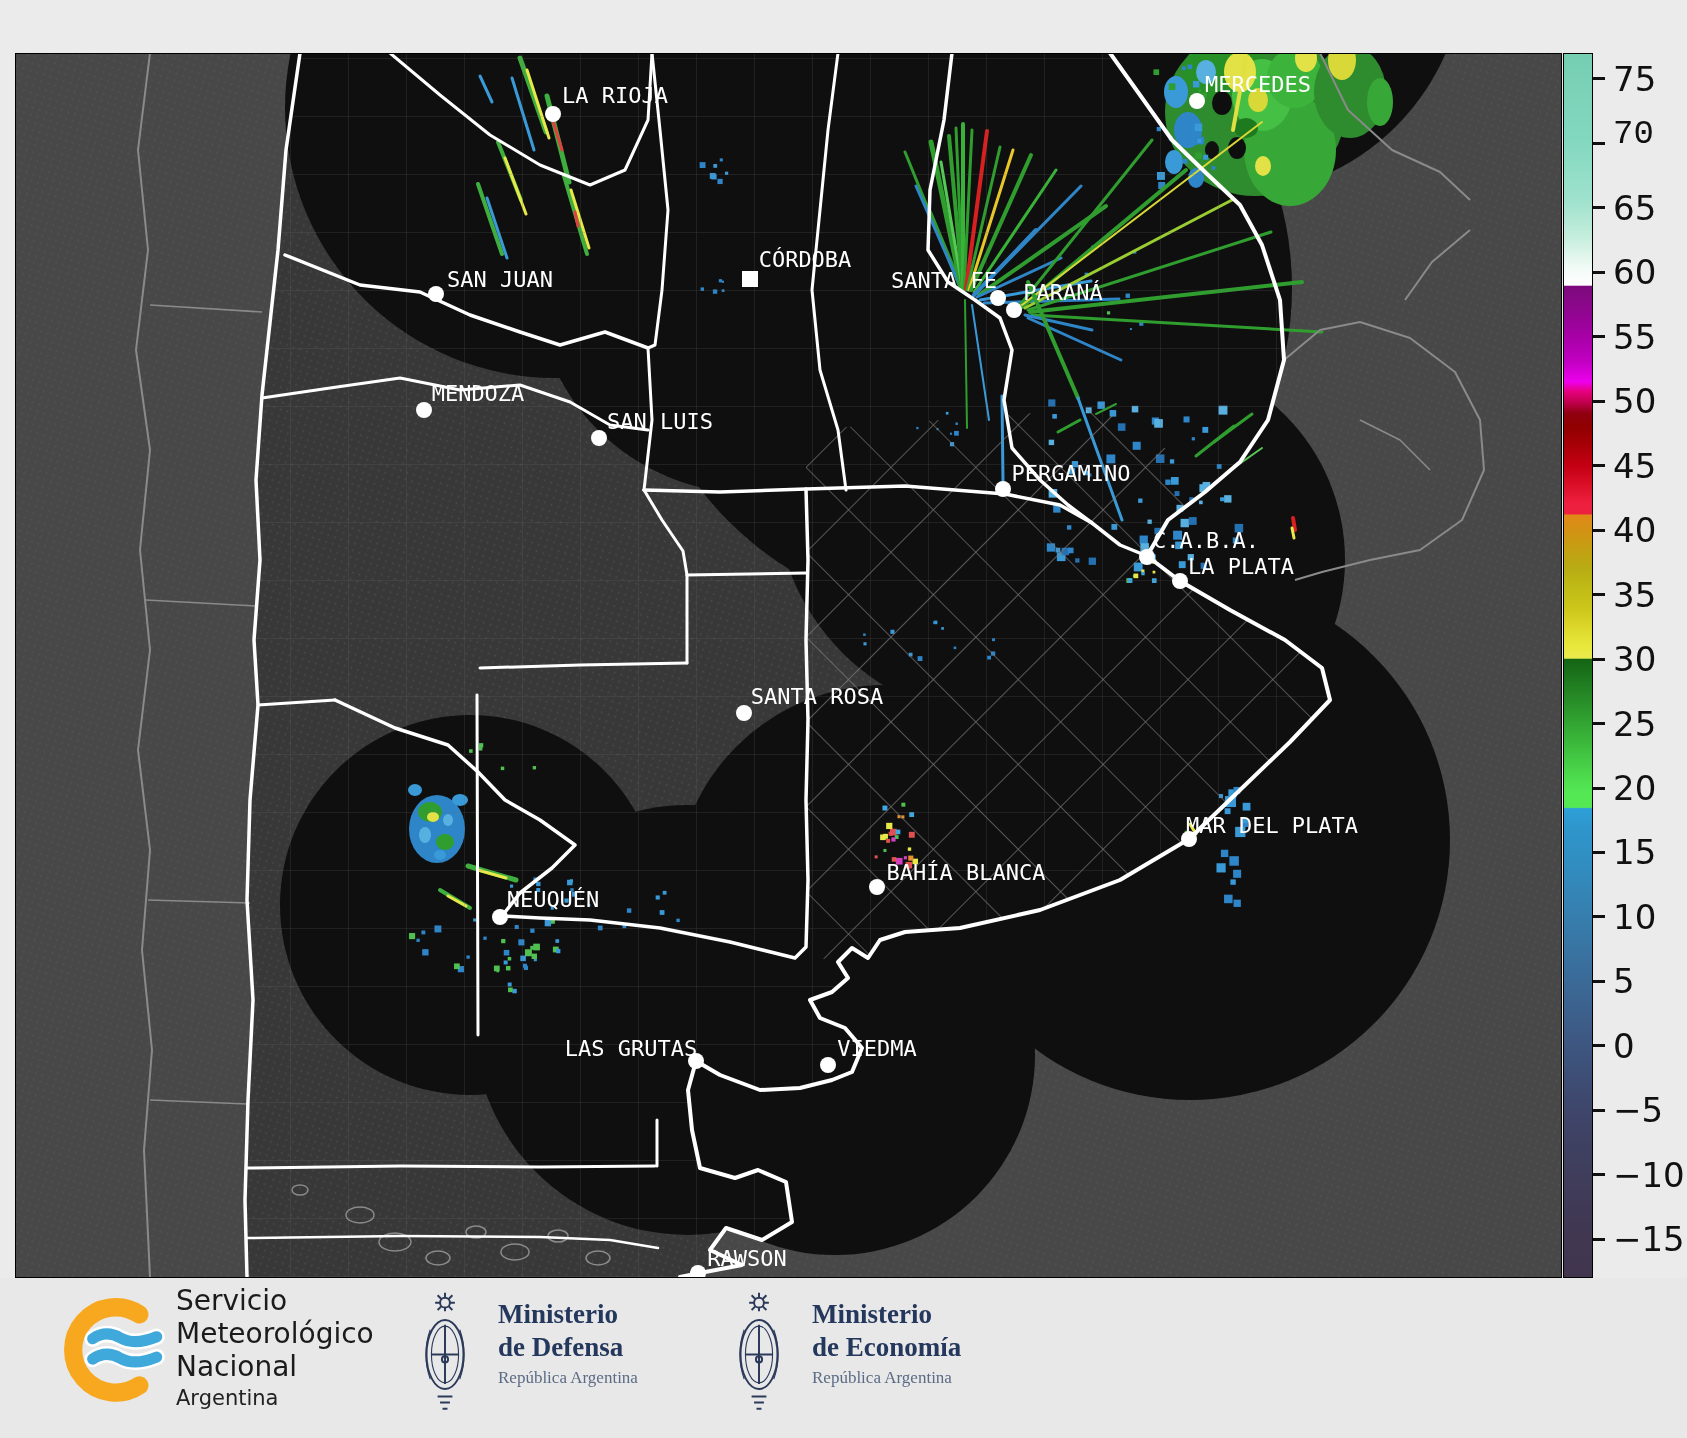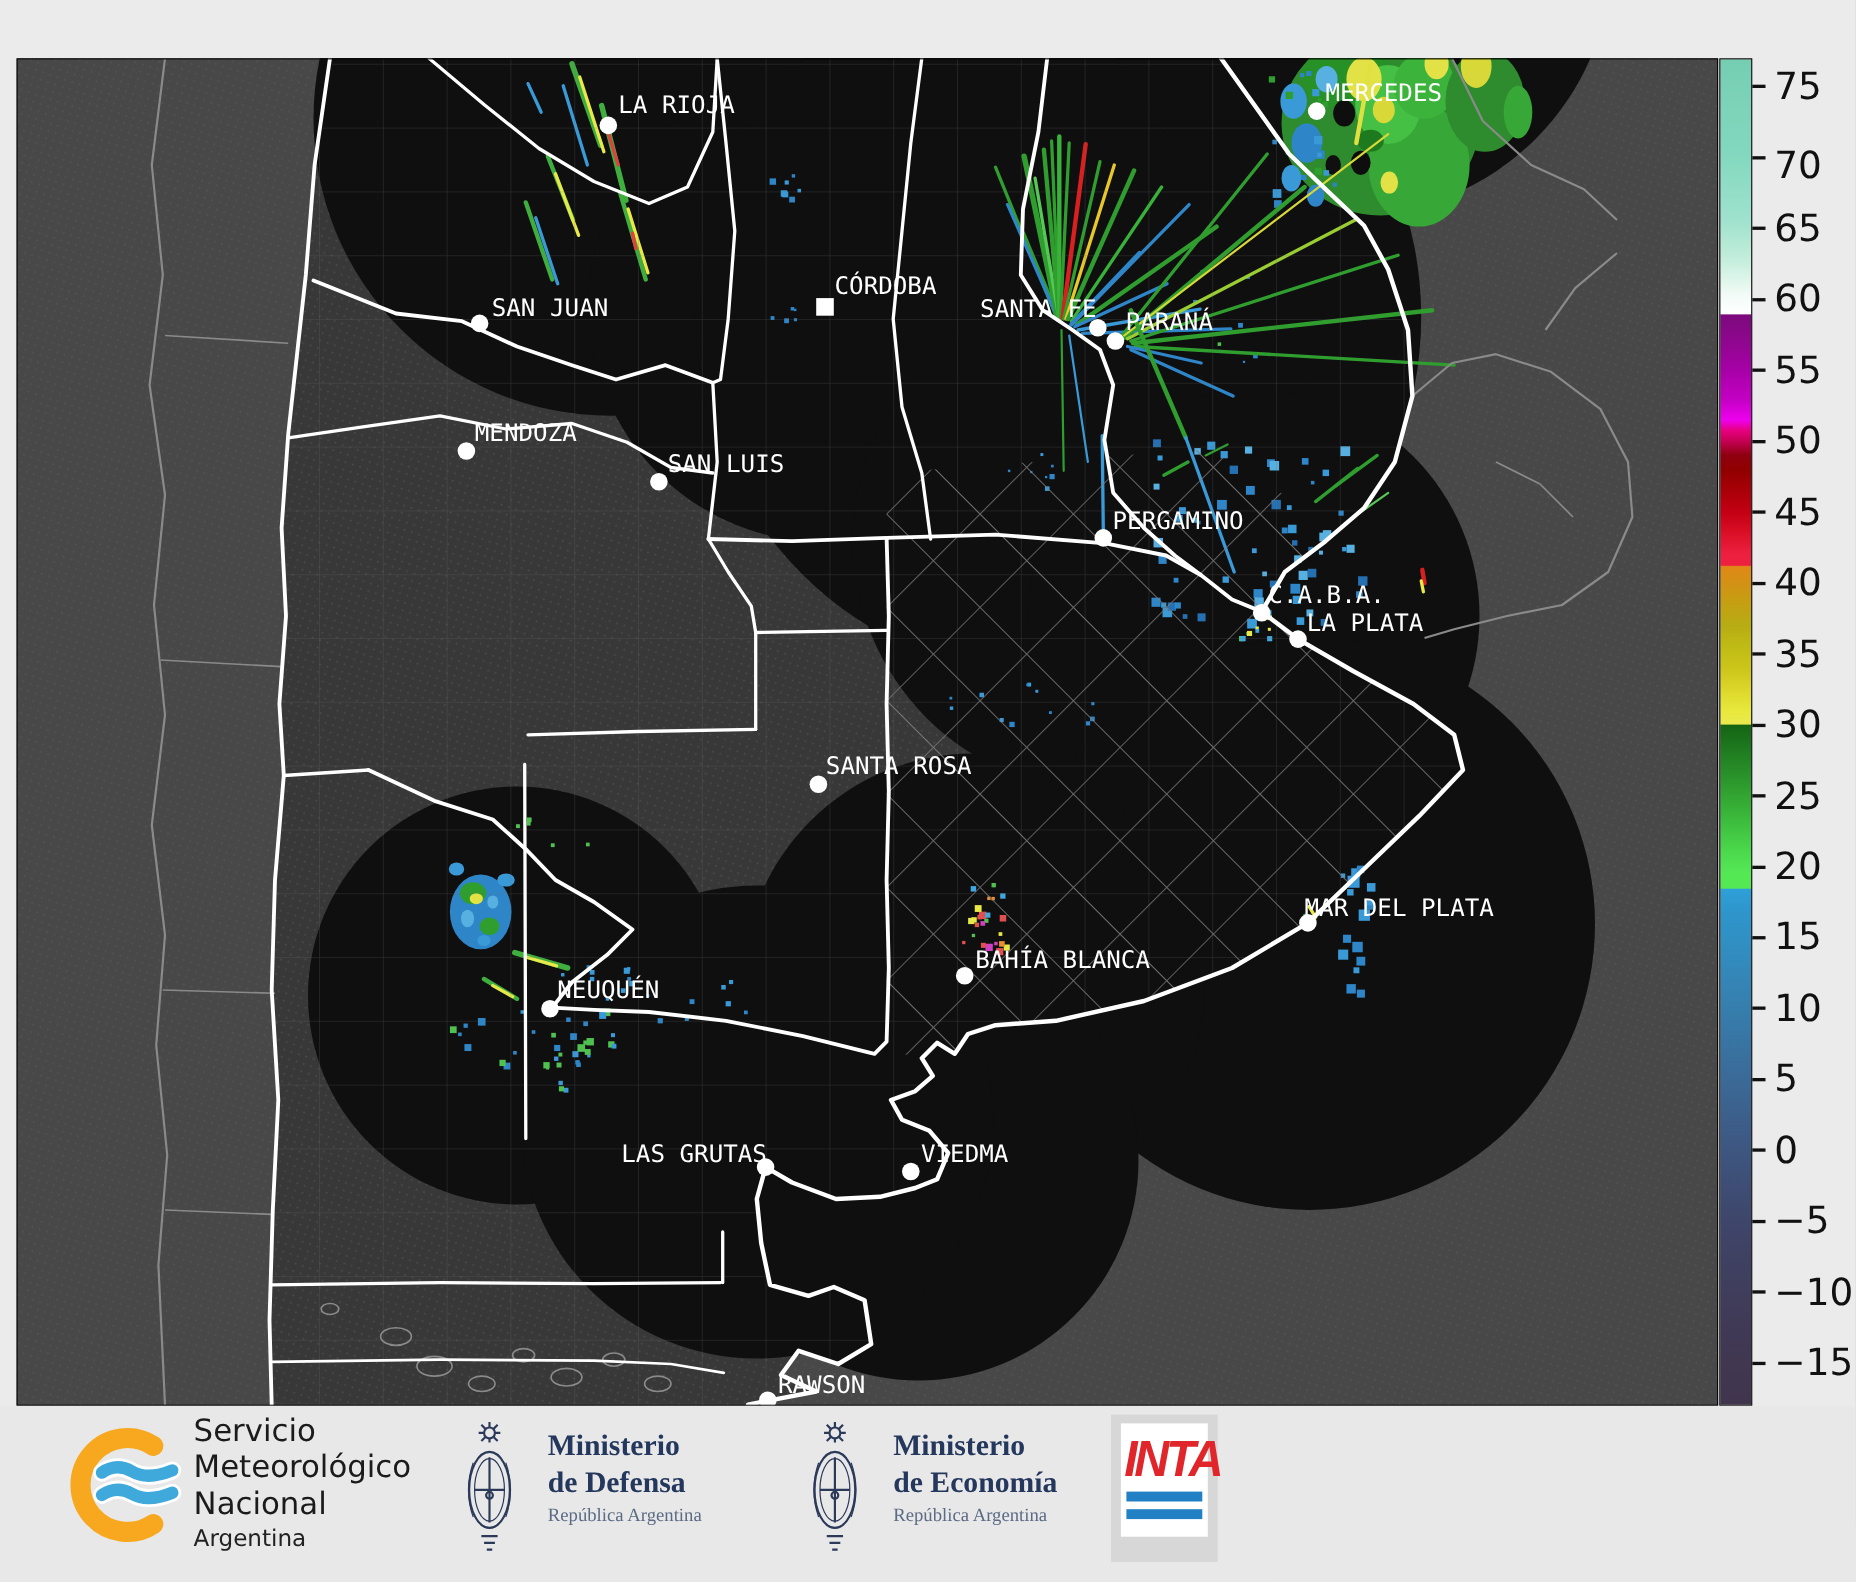--- a/index.html
+++ b/index.html
@@ -490,21 +490,21 @@
   </svg>
   <div id="mapframe"></div>
 
 
   <div id="cbarwrap">
     <div id="cbar" style="background: linear-gradient(rgb(118, 206, 178) 0%, rgb(130, 216, 190) 7%, rgb(159, 226, 205) 12%, rgb(198, 238, 221) 15%, rgb(242, 251, 247) 17.5%, rgb(255, 255, 255) 18.9%, rgb(124, 10, 124) 19%, rgb(143, 6, 143) 21%, rgb(168, 0, 168) 23.2%, rgb(196, 0, 196) 25.3%, rgb(238, 0, 238) 26.8%, rgb(230, 0, 126) 27.6%, rgb(196, 0, 82) 28.4%, rgb(143, 0, 16) 29.4%, rgb(144, 0, 0) 30.5%, rgb(168, 0, 8) 32%, rgb(196, 0, 20) 33.7%, rgb(220, 16, 40) 35.3%, rgb(238, 32, 64) 36.8%, rgb(238, 32, 64) 37.6%, rgb(224, 136, 24) 37.7%, rgb(210, 146, 20) 39%, rgb(196, 160, 18) 40.5%, rgb(184, 172, 20) 42.1%, rgb(192, 188, 22) 43.7%, rgb(204, 198, 26) 45.3%, rgb(220, 214, 42) 46.8%, rgb(232, 232, 60) 48.4%, rgb(234, 234, 78) 49.4%, rgb(20, 100, 20) 49.5%, rgb(29, 119, 29) 51%, rgb(38, 138, 38) 52.6%, rgb(47, 158, 47) 54.2%, rgb(56, 178, 56) 55.8%, rgb(66, 198, 66) 57.4%, rgb(76, 218, 76) 59%, rgb(85, 232, 85) 60.5%, rgb(85, 232, 85) 61.6%, rgb(46, 160, 216) 61.7%, rgb(46, 150, 204) 63.2%, rgb(48, 144, 196) 65.3%, rgb(51, 137, 187) 67.4%, rgb(53, 130, 178) 69.5%, rgb(55, 122, 169) 71.6%, rgb(57, 114, 160) 73.7%, rgb(59, 106, 151) 75.8%, rgb(60, 98, 142) 77.9%, rgb(61, 90, 133) 80%, rgb(61, 83, 124) 82.1%, rgb(62, 76, 115) 84.2%, rgb(62, 70, 107) 86.3%, rgb(63, 66, 100) 88.4%, rgb(63, 63, 94) 90.5%, rgb(64, 60, 89) 92.6%, rgb(64, 57, 85) 94.7%, rgb(65, 55, 81) 96.8%, rgb(65, 53, 78) 100%);"></div>
     <div id="cticks">
         <div class="ctick" style="top: 24.2895px;"></div>
         <div class="clabel" style="top: 25.7895px;">75</div>
         <div class="ctick" style="top: 88.7632px;"></div>
-        <div class="clabel" style="top: 98px;">70</div>
+        <div class="clabel" style="top: 81px; font-family: Liberation Mono, monospace;">70</div>
         <div class="ctick" style="top: 153.237px;"></div>
         <div class="clabel" style="top: 154.737px;">65</div>
         <div class="ctick" style="top: 217.711px;"></div>
         <div class="clabel" style="top: 219.211px;">60</div>
         <div class="ctick" style="top: 282.184px;"></div>
         <div class="clabel" style="top: 283.684px;">55</div>
         <div class="ctick" style="top: 346.658px;"></div>
         <div class="clabel" style="top: 348.158px;">50</div>
         <div class="ctick" style="top: 411.132px;"></div>
         <div class="clabel" style="top: 412.632px;">45</div>
@@ -580,21 +580,14 @@
         <path d="M18,32q-7,20 0,40M42,32q7,20 0,40" stroke-width="0.9"></path>
         <path d="M24,86h12M26,91h8M28,96h4"></path>
       </g>
     </svg>
     <div class="min-text" style="left:812px;top:20px">
       <div class="l">Ministerio</div>
       <div class="l">de Economía</div>
       <div class="sub">República Argentina</div>
     </div>
 
-    <div class="inta-card">
-      <div class="inta-inner">
-        <div class="inta-word">INTA</div>
-        <div class="inta-bar" style="top:62px"></div>
-        <div class="inta-bar" style="top:78px"></div>
-      </div>
-    </div>
   </div>
 </div>
 
 </body></html>

